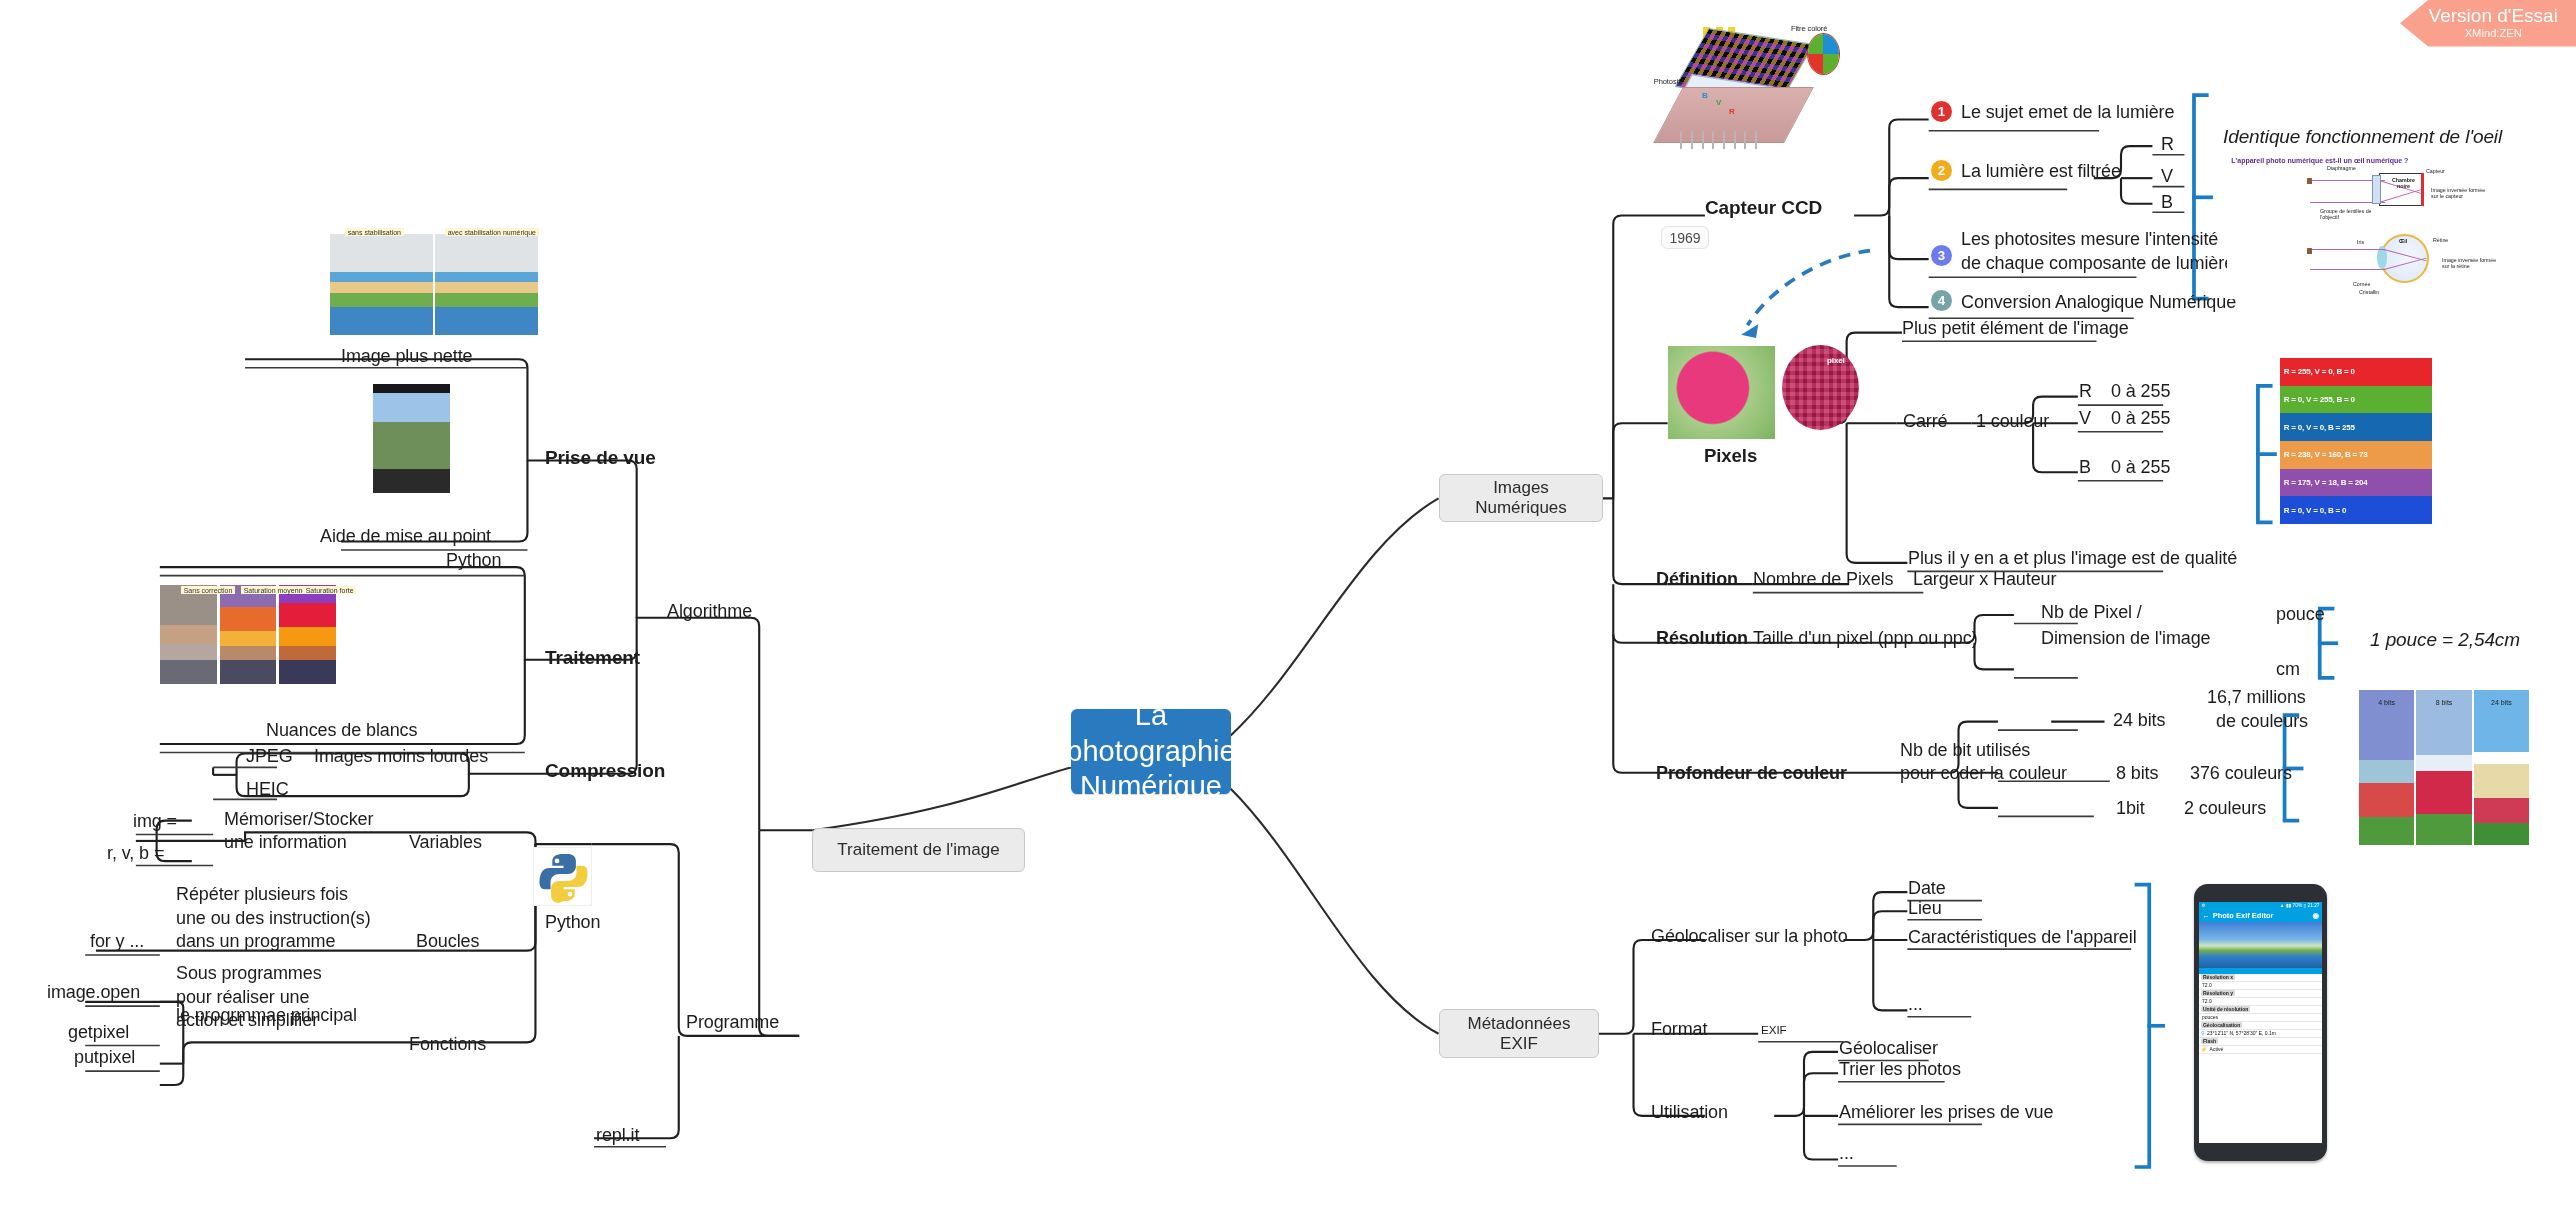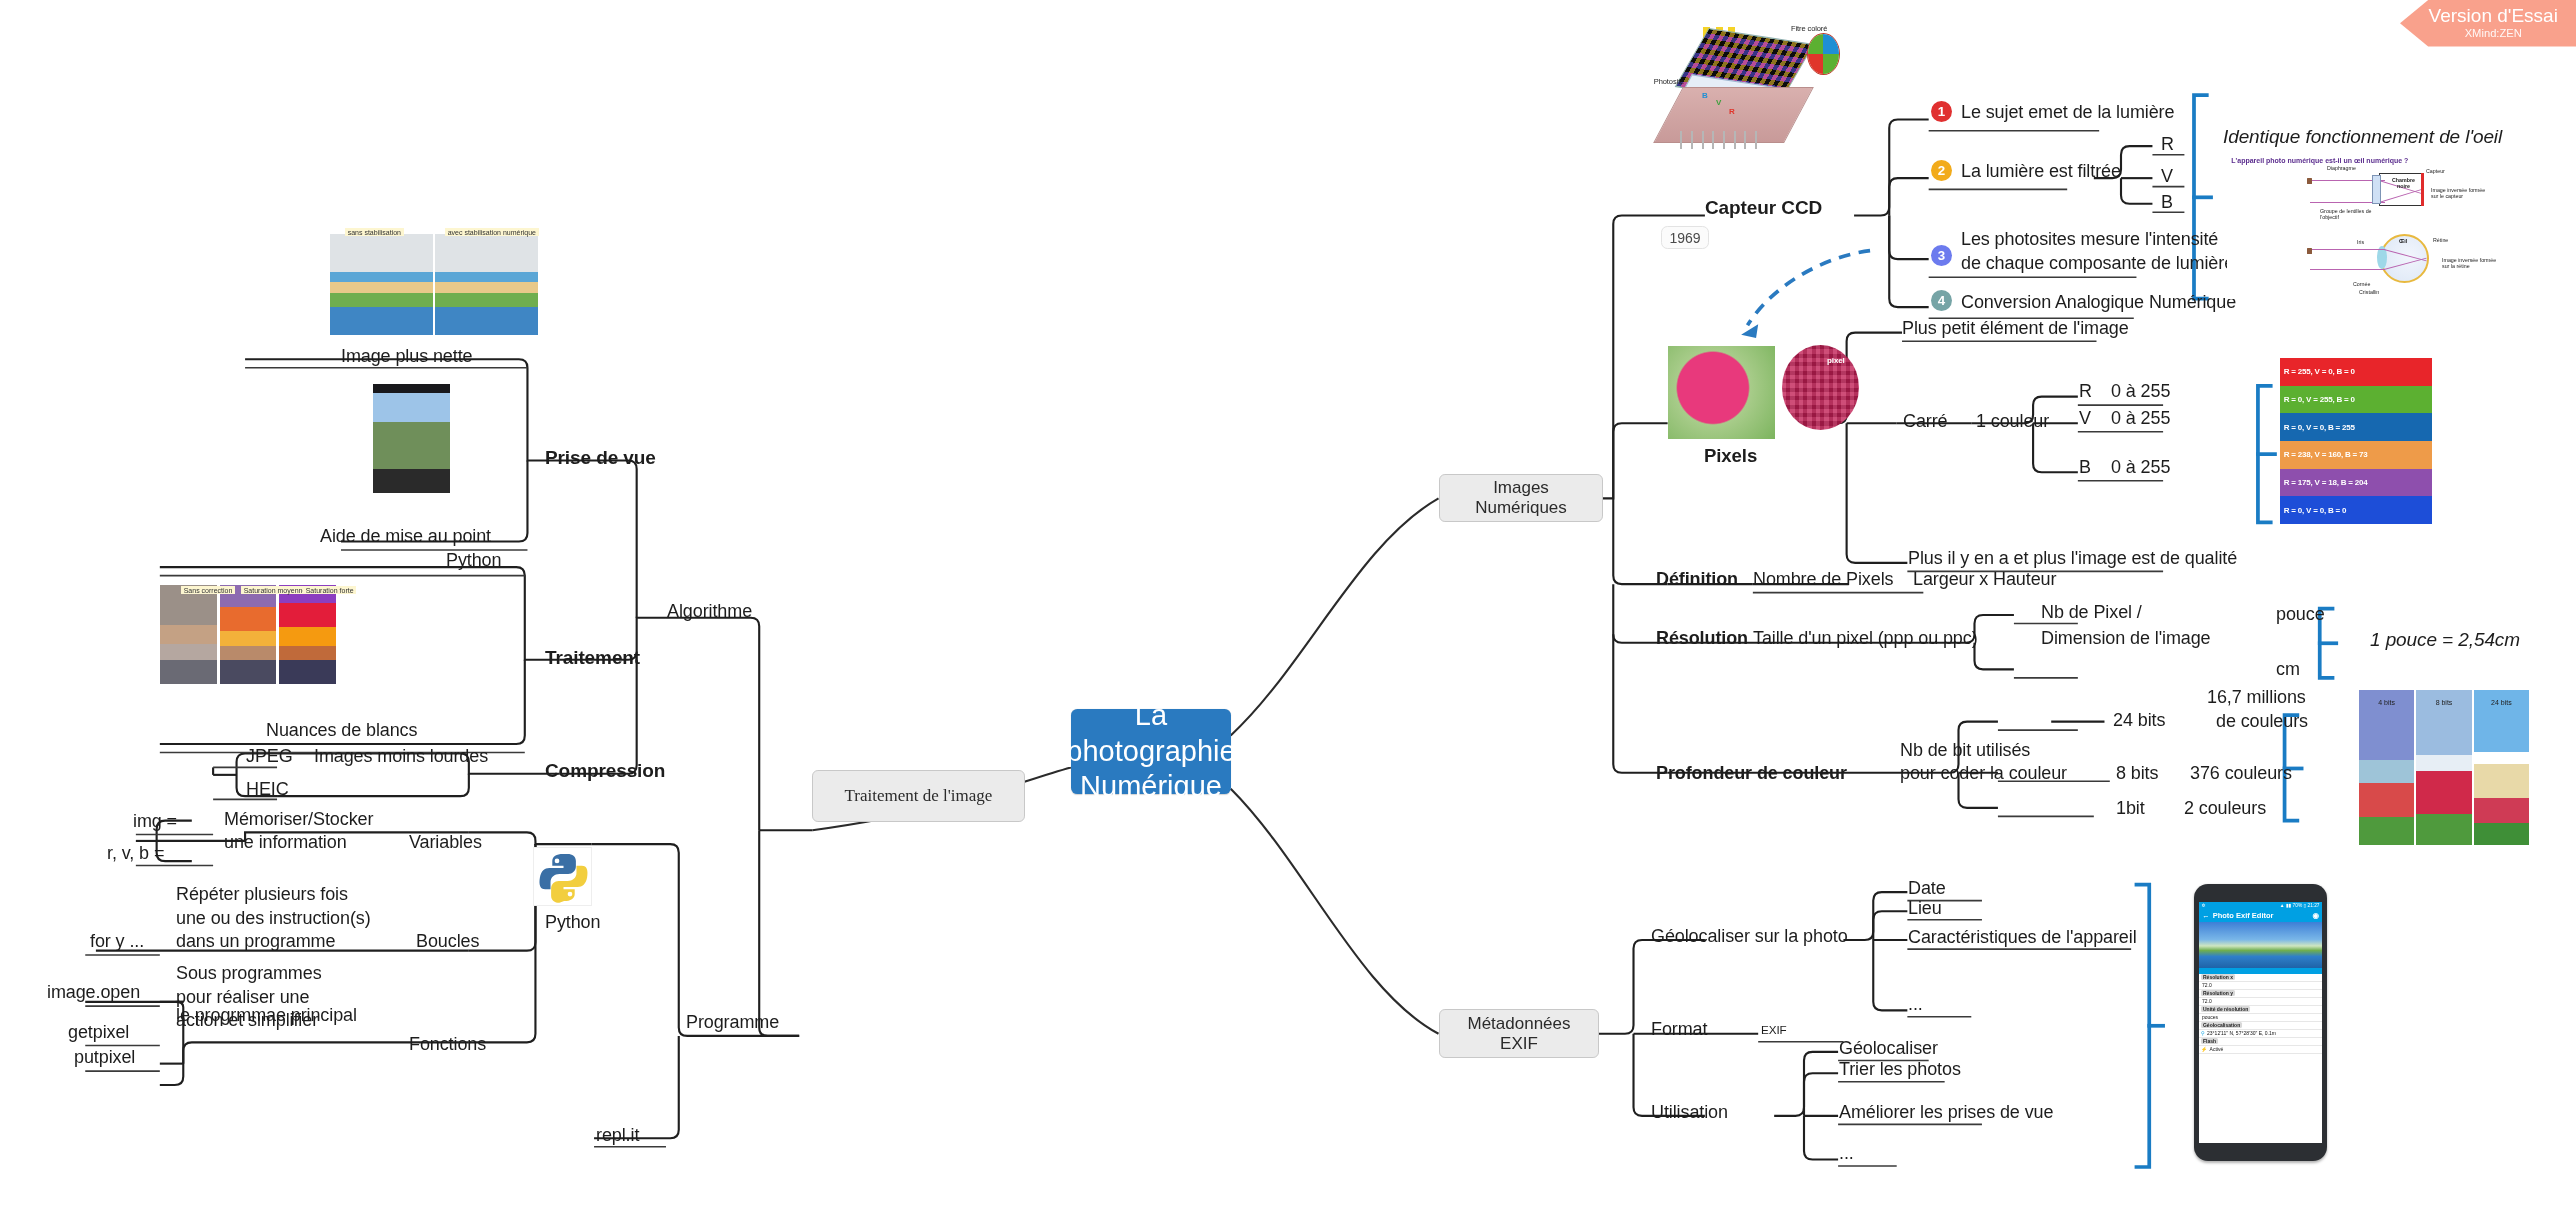--- a/index.html
+++ b/index.html
@@ -381,21 +381,21 @@
   </div>
 
   <div class="root" style="left:1071px; top:709px; width:160px; height:85px;">
     <span>La photographie Numérique</span>
   </div>
 
   <div class="branch" style="left:1439px; top:474px; width:164px; height:48px;">
     <span>Images Numériques</span>
   </div>
 
-  <div class="branch" style="left:812px; top:770px; width:213px; height:52px;font-family:Liberation Serif, serif;">
+  <div class="branch" style="left:812px; top:828px; width:213px; height:44px;">
     <span>Traitement de l'image</span>
   </div>
 
   <div class="branch" style="left:1439px; top:1009px; width:160px; height:49px;">
     <span>Métadonnées EXIF</span>
   </div>
 
   <div class="ccd" style="left:1657px; top:27px; width:186px; height:149px;">
     <div class="beam" style="left:46px; top:0; height:64px;"></div>
     <div class="beam" style="left:59px; top:0; height:70px;"></div>

